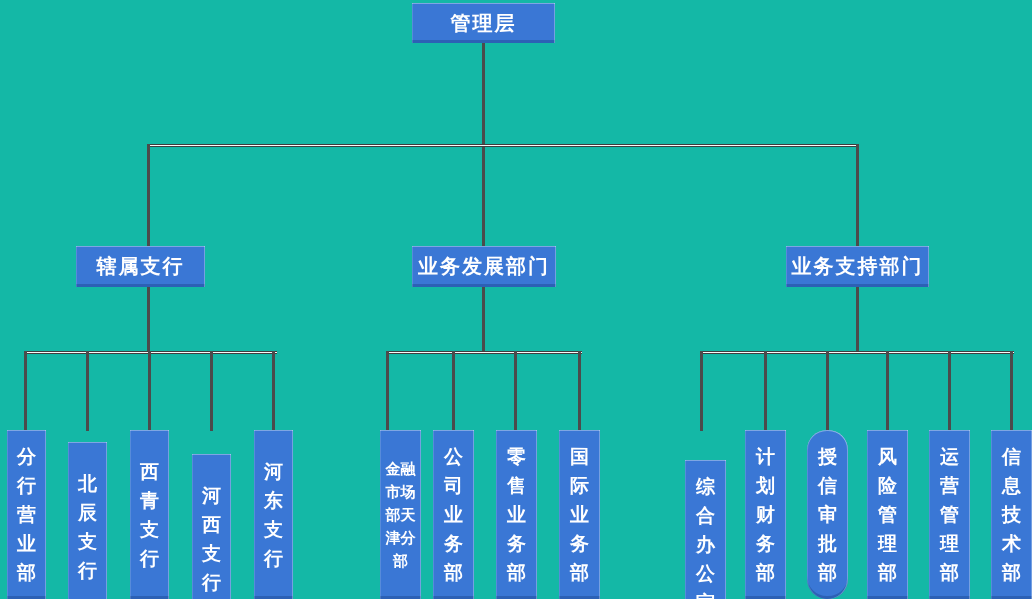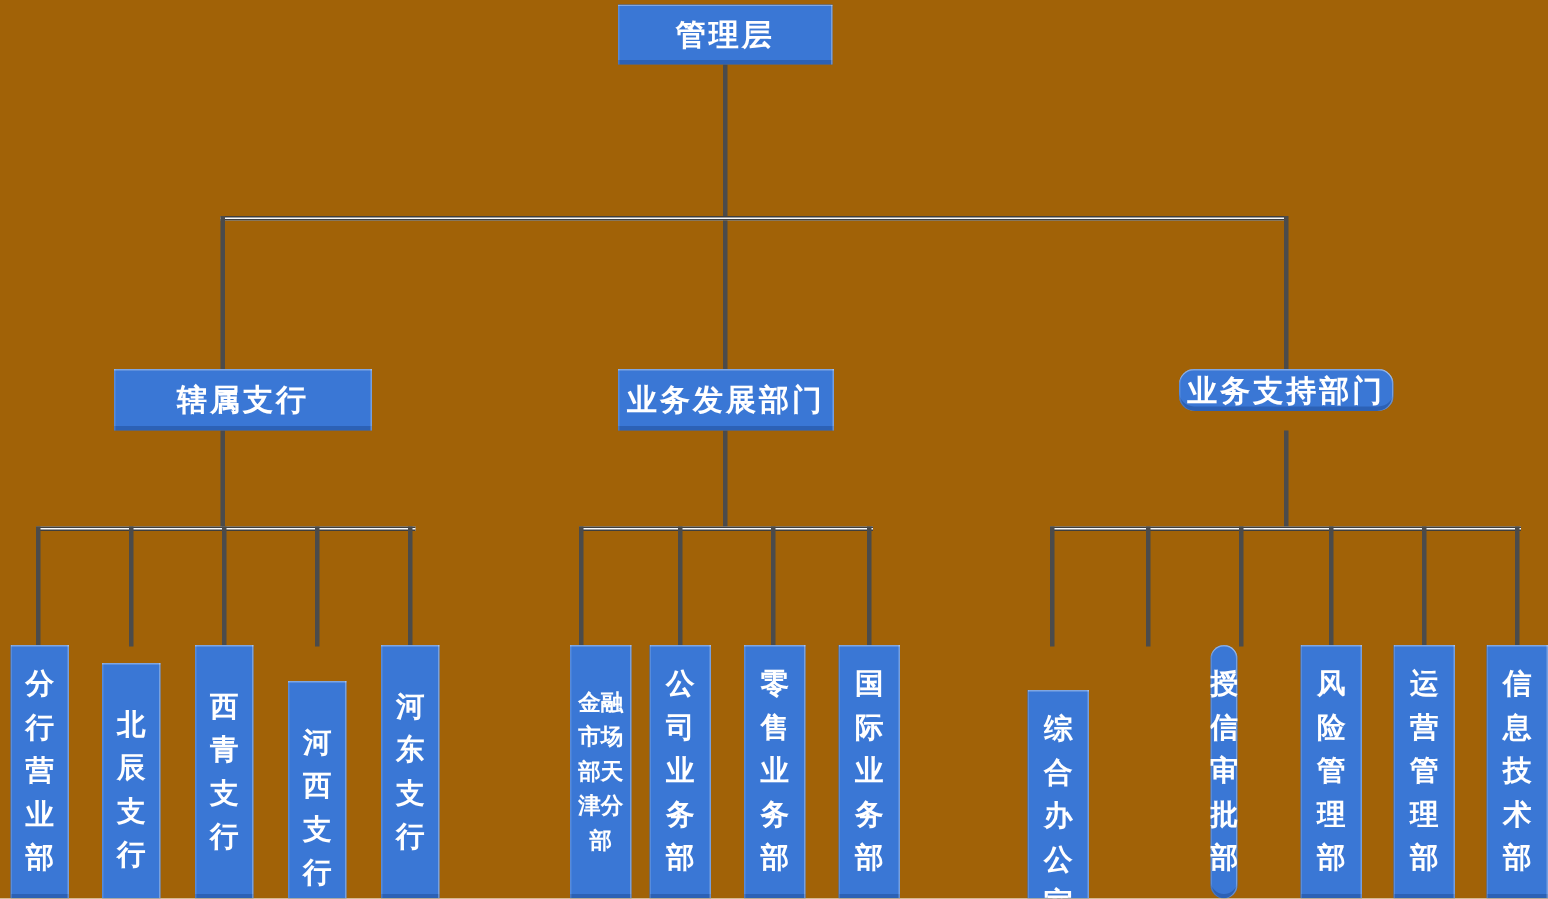--- a/index.html
+++ b/index.html
@@ -1,17 +1,17 @@
 <!DOCTYPE html>
 <html><head>
 <meta charset="utf-8">
 <style>
   html,body{margin:0;padding:0;background:#ffffff;}
   #stage{
-    position:relative;width:1032px;height:599px;background:#a16207;overflow:hidden;
+    position:relative;width:1032px;height:599px;background:#14b8a6;overflow:hidden;
     font-family:"Liberation Sans","DejaVu Sans",sans-serif;
   }
   
   .v-line{position:absolute;width:3px;background:#4b4b4b;z-index:1;}
   .h-line{position:absolute;height:1px;background:#fafafa;
           border-top:1px solid #3e3e3e;border-bottom:1px solid #3e3e3e;z-index:1;}
   
   .node{
     position:absolute;z-index:2;background:#3a77d5;color:#ffffff;
     display:flex;align-items:center;justify-content:center;text-align:center;
@@ -60,27 +60,27 @@
   <div class="v-line" style="left:764px;top:351px;height:80px;"></div>
   <div class="v-line" style="left:826px;top:351px;height:80px;"></div>
   <div class="v-line" style="left:886px;top:351px;height:80px;"></div>
   <div class="v-line" style="left:948px;top:351px;height:80px;"></div>
   <div class="v-line" style="left:1010px;top:351px;height:80px;"></div>
 
   <div class="node head" style="left:412px;top:3px;width:143px;height:40px;">
     <span>管理层</span>
   </div>
 
-  <div class="node head" style="left:76px;top:246px;width:172px;height:41px;">
+  <div class="node head" style="left:76px;top:246px;width:129px;height:41px;">
     <span>辖属支行</span>
   </div>
   <div class="node head" style="left:412px;top:246px;width:144px;height:41px;">
     <span>业务发展部门</span>
   </div>
-  <div class="node head" style="left:786px;top:246px;width:143px;height:28px;border-radius:10px;">
+  <div class="node head" style="left:786px;top:246px;width:143px;height:41px;">
     <span>业务支持部门</span>
   </div>
 
   <div class="node leaf" style="left:7px;top:430px;width:39px;height:169px;">
     <span>分行营业部</span>
   </div>
   <div class="node leaf" style="left:68px;top:430px;width:39px;height:169px;margin-top:12px;">
     <span>北辰支行</span>
   </div>
   <div class="node leaf" style="left:130px;top:430px;width:39px;height:169px;">
@@ -102,21 +102,24 @@
   <div class="node leaf" style="left:496px;top:430px;width:41px;height:169px;">
     <span>零售业务部</span>
   </div>
   <div class="node leaf" style="left:559px;top:430px;width:41px;height:169px;">
     <span>国际业务部</span>
   </div>
 
   <div class="node leaf" style="left:685px;top:430px;width:41px;height:169px;margin-top:30px;">
     <span>综合办公室</span>
   </div>
-  <div class="node leaf" style="left:807px;top:430px;width:18px;height:169px;border-radius:20px;">
+  <div class="node leaf" style="left:745px;top:430px;width:41px;height:169px;">
+    <span>计划财务部</span>
+  </div>
+  <div class="node leaf" style="left:807px;top:430px;width:41px;height:169px;border-radius:20px;">
     <span>授信审批部</span>
   </div>
   <div class="node leaf" style="left:929px;top:430px;width:41px;height:169px;">
     <span>运营管理部</span>
   </div>
   <div class="node leaf" style="left:867px;top:430px;width:41px;height:169px;">
     <span>风险管理部</span>
   </div>
   <div class="node leaf" style="left:991px;top:430px;width:41px;height:169px;justify-content:flex-end;">
     <span>信息技术部</span>

